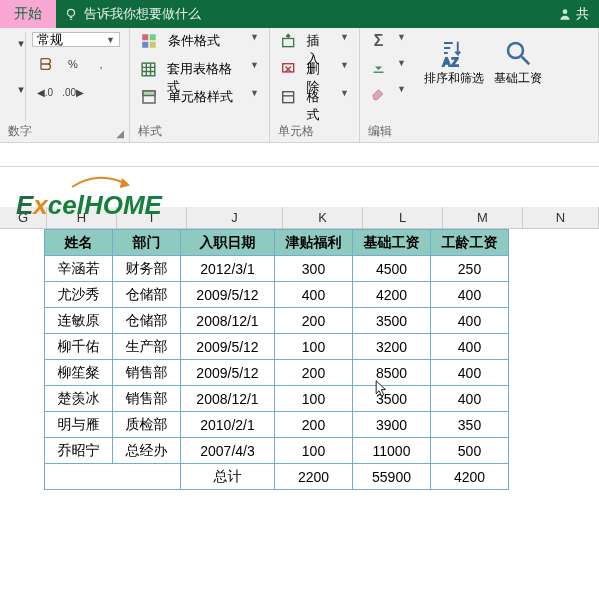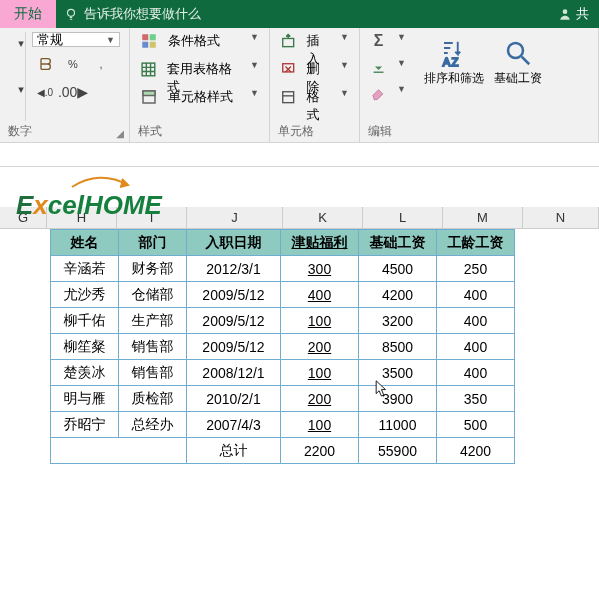--- a/index.html
+++ b/index.html
@@ -39,26 +39,26 @@
   .bigbtn { display: flex; flex-direction: column; align-items: center; font-size: 12px; gap: 2px; padding-top: 6px; }
   .bigbtn .bico { width: 30px; height: 30px; }
 
   .formula-bar { height: 24px; border-bottom: 1px solid #d4d4d4; background: #fff; }
 
   .sheet { position: relative; background: #fff; }
   .colhdr-row { display: flex; height: 22px; background: #e6e6e6; border-bottom: 1px solid #ccc; margin-top: 40px;}
   .colhdr { border-right: 1px solid #ccc; text-align: center; font-size: 13px; color: #333; display: flex; align-items: center; justify-content: center; background: #eee; }
 
   .grid { position: relative; }
-  table.data { border-collapse: collapse; position: absolute; left: 50px; top: 0; }
+  table.data { border-collapse: collapse; position: absolute; left: 44px; top: 0; }
   table.data th, table.data td { border: 1px solid #6faed0; font-size: 14px; height: 26px; text-align: center; padding: 0 4px; }
   table.data th { background: #8fcac0; font-weight: bold; }
   table.data td { background: #fff; }
   .cH { width: 68px; } .cI { width: 68px; } .cJ { width: 94px; }
-  .cK { width: 78px; text-decoration: underline; } .cL { width: 78px; } .cM { width: 78px; }
+  .cK { width: 78px; } .cL { width: 78px; } .cM { width: 78px; }
 
   .watermark { position: absolute; left: 16px; bottom: 8px; font-size: 26px; font-weight: bold; font-style: italic; }
   .watermark .e1 { color: #1f6f3e; }
   .watermark .x  { color: #e08a1e; position: relative; }
   .watermark .rest { color: #15803d; }
   .watermark .swoosh { position: absolute; left: 54px; bottom: 28px; width: 60px; height: 20px; }
 
   .cursor { position: absolute; width: 14px; height: 20px; pointer-events: none; }
   .cursor svg { width: 14px; height: 20px; }
 
@@ -106,21 +106,21 @@
               </svg>
             </div>
           <div class="smbtn">%</div>
           <div class="smbtn">,</div>
         </div>
         <div class="btnrow">
           <div class="smbtn">
               <span style="font-size:10px">◀.0</span>
             </div>
           <div class="smbtn">
-              <span style="font-size:14px">.00▶</span>
+              <span style="font-size:10px">.00▶</span>
             </div>
         </div>
       </div>
     </div>
     <div class="group-label">数字</div>
     <div class="dlglaunch">◢</div>
   </div>
 
   <div class="group styles-group">
     <div class="group-body">
@@ -285,20 +285,28 @@
           </tr>
           <tr>
             <td class="cH">尤沙秀</td>
             <td class="cI">仓储部</td>
             <td class="cJ">2009/5/12</td>
             <td class="cK">400</td>
             <td class="cL">4200</td>
             <td class="cM">400</td>
           </tr>
           <tr>
+            <td class="cH">连敏原</td>
+            <td class="cI">仓储部</td>
+            <td class="cJ">2008/12/1</td>
+            <td class="cK">200</td>
+            <td class="cL">3500</td>
+            <td class="cM">400</td>
+          </tr>
+          <tr>
             <td class="cH">柳千佑</td>
             <td class="cI">生产部</td>
             <td class="cJ">2009/5/12</td>
             <td class="cK">100</td>
             <td class="cL">3200</td>
             <td class="cM">400</td>
           </tr>
           <tr>
             <td class="cH">柳笙粲</td>
             <td class="cI">销售部</td>

